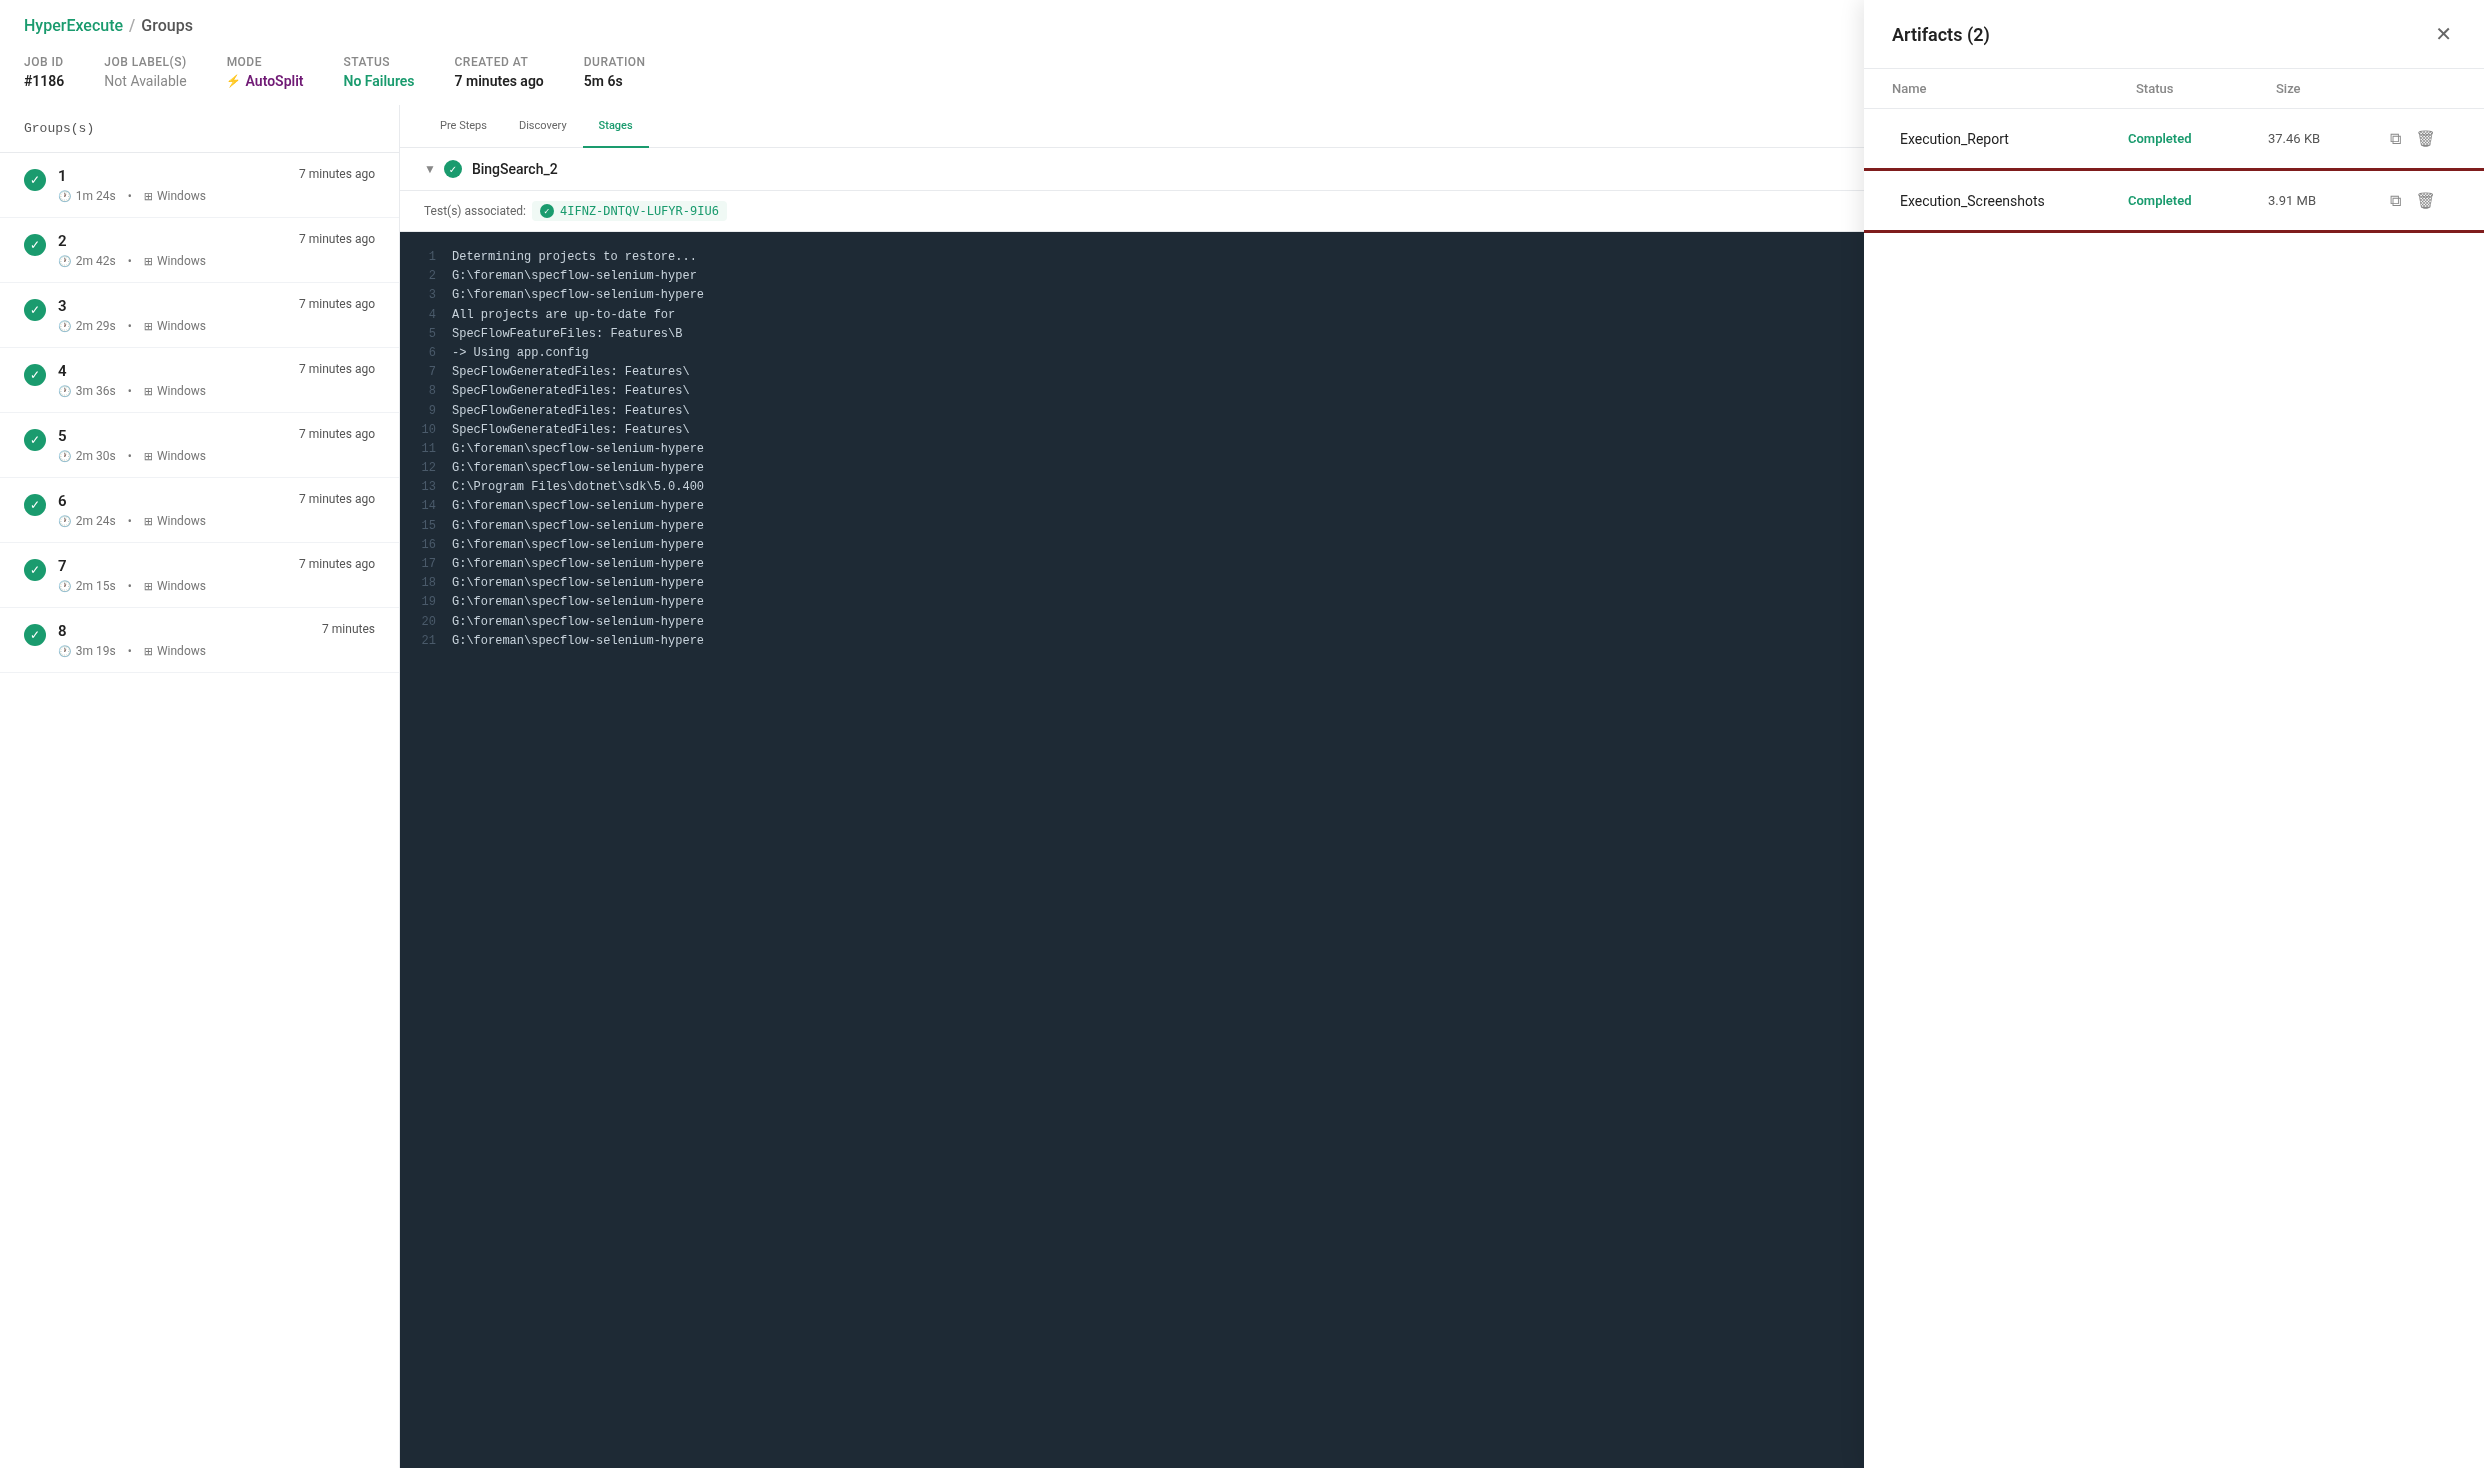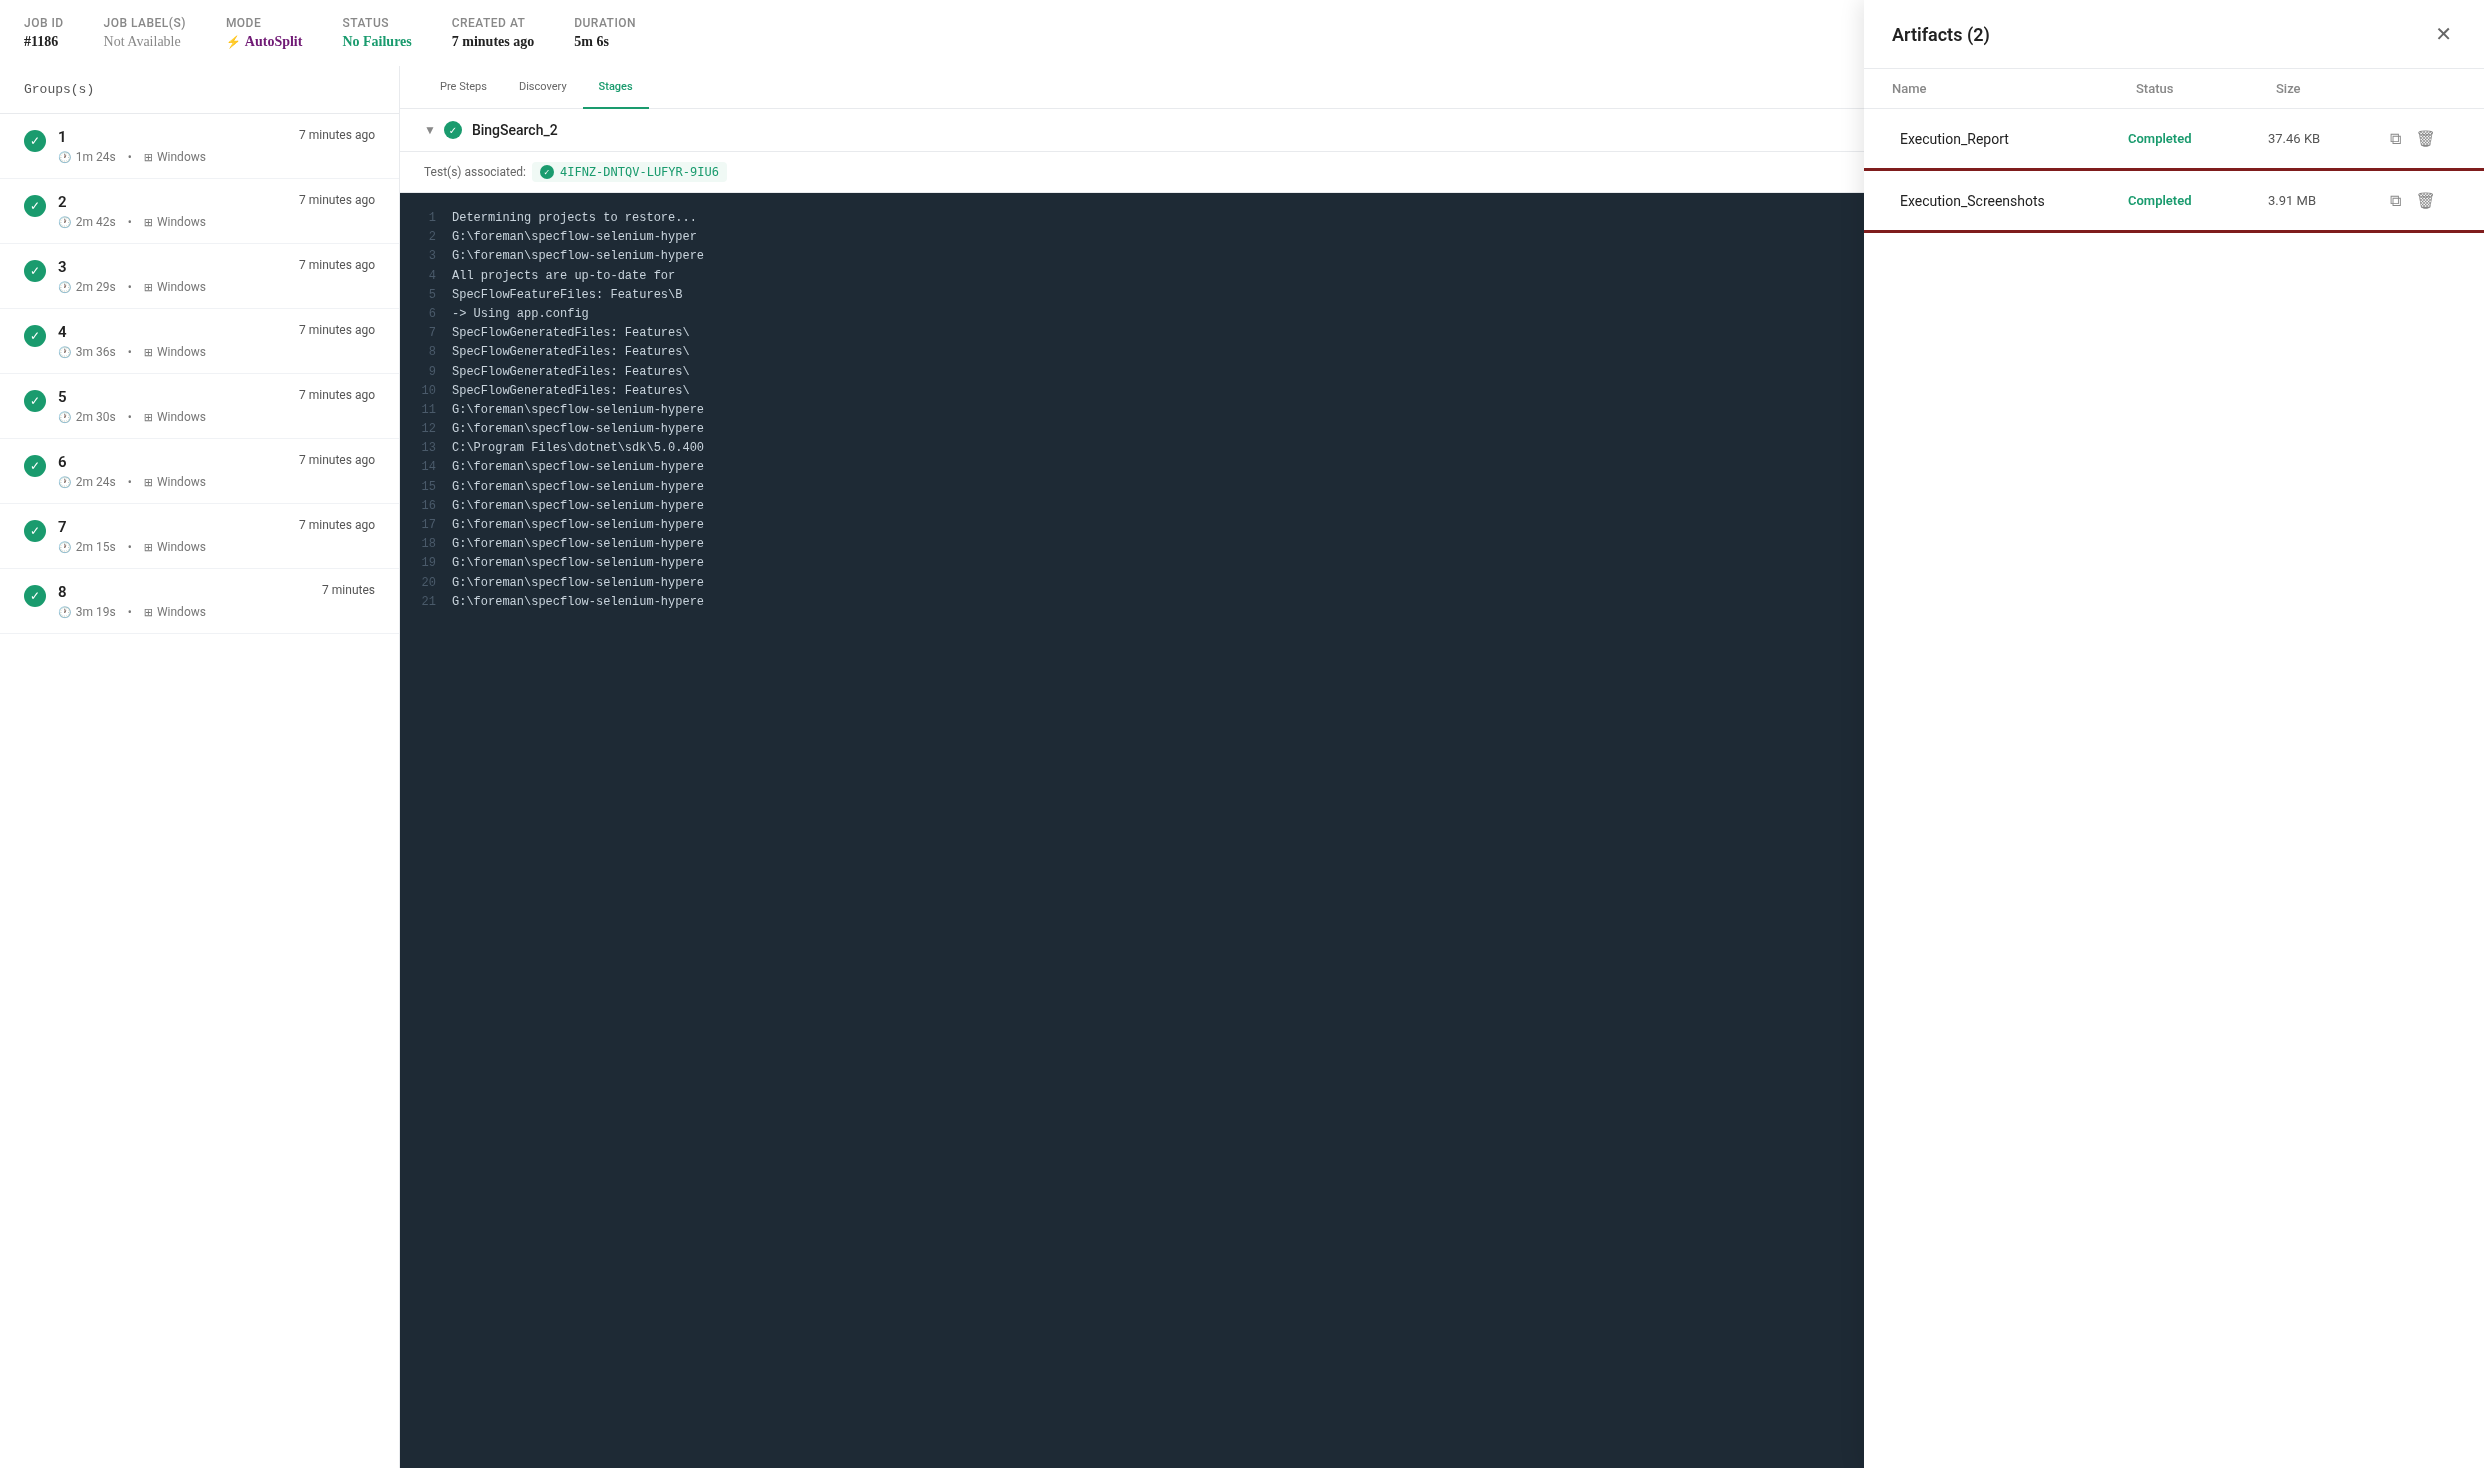--- a/index.html
+++ b/index.html
@@ -58,21 +58,20 @@
       font-size: 12px;
       color: #888;
       font-weight: 500;
       text-transform: uppercase;
       letter-spacing: 0.04em;
     }
     .meta-value {
       font-size: 14px;
       color: #222;
       font-weight: 600;
-      font-family: Liberation Serif, serif;
     }
     .meta-value.muted {
       color: #888;
       font-weight: 400;
     }
     .meta-value.green {
       color: #1a9b6e;
     }
     .mode-icon {
       display: inline-flex;
@@ -372,20 +371,25 @@
       font-size: 16px;
       padding: 2px;
     }
   </style>
 </head>
 <body>
 
 <div class="main-container">
 
   <div class="header">
+    <div class="breadcrumb">
+      <a class="breadcrumb-link">HyperExecute</a>
+      <span class="breadcrumb-sep">/</span>
+      <span class="breadcrumb-current">Groups</span>
+    </div>
 
     <div class="meta-row">
       <div class="meta-col">
         <span class="meta-label">Job ID</span>
         <span class="meta-value">#1186</span>
       </div>
       <div class="meta-col">
         <span class="meta-label">Job Label(s)</span>
         <span class="meta-value muted">Not Available</span>
       </div>

